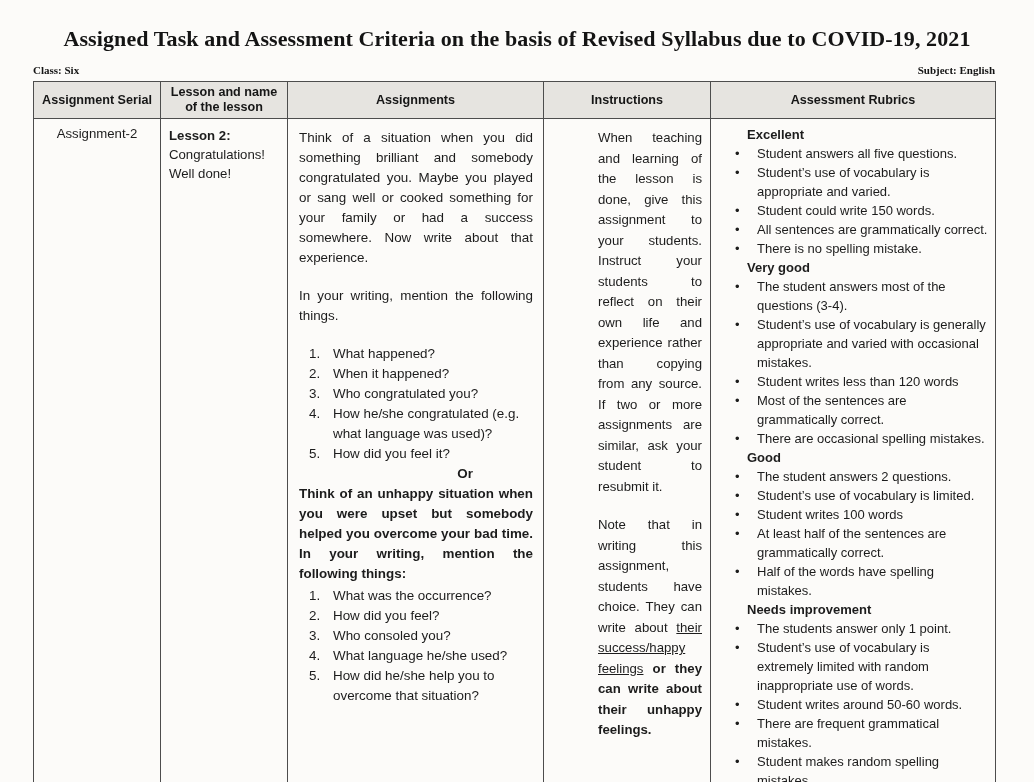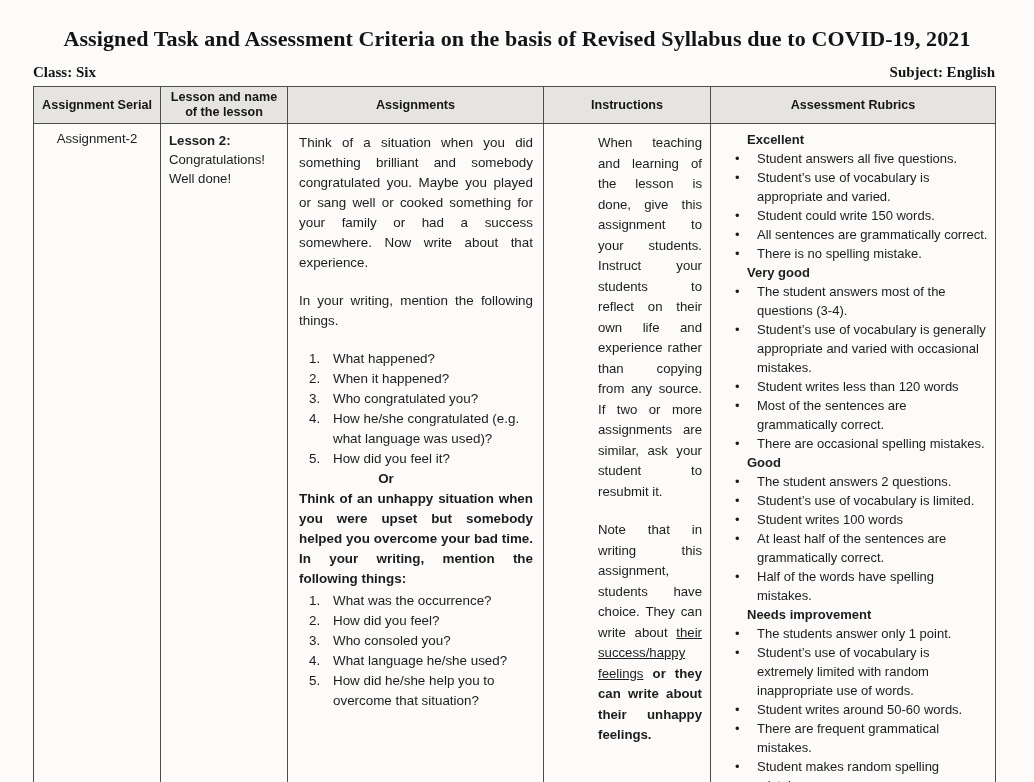--- a/index.html
+++ b/index.html
@@ -21,21 +21,21 @@
     letter-spacing:0.1px;
     margin-bottom:12px;
     color:#141414;
   }
   .meta-row{
     display:flex; justify-content:space-between; align-items:flex-end;
     width:962px; margin-bottom:5px;
   }
   .meta-label{
     font-family:"Liberation Serif", serif;
-    font-weight:700; font-size:15px; color:#141414;
+    font-weight:700; font-size:11px; color:#141414;
   }
   table.assessment{
     width:962px; border-collapse:collapse; table-layout:fixed;
     background:transparent;
   }
   table.assessment th, table.assessment td{
     border:1.4px solid var(--border);
     vertical-align:top;
   }
   table.assessment th{
@@ -57,21 +57,21 @@
   td.cell-assignments{padding:9px 10px 8px 11px; font-size:13.4px; line-height:20px;}
   td.cell-assignments p{text-align:justify; text-justify:inter-word;}
   .gap-after{margin-bottom:18px;}
   .gap-after-sm{margin-bottom:2px;font-weight:bold;}
   ol.steps{list-style:none; counter-reset:n; padding-left:34px; margin:0;}
   ol.steps li{position:relative;}
   ol.steps li::before{
     counter-increment:n; content:counter(n) ".";
     display:inline-block; width:24px; margin-left:-24px;
   }
-  .or-line{text-align:center; font-weight:700; padding-right:60px;}
+  .or-line{text-align:right; font-weight:700; padding-right:60px;}
 
   td.cell-instructions{padding:9px 8px 8px 10px; font-size:13.2px; line-height:20.5px;}
   td.cell-instructions p{text-align:justify; text-justify:inter-word;margin-left:44px;}
   .underline{text-decoration:underline;}
   .bold-run{font-weight:700;}
 
   td.cell-rubrics{padding:6px 6px 6px 9px; font-size:13px; line-height:19px;}
   .rubric-heading{font-weight:700;margin-left:27px;}
   ul.rubric-list{list-style:none; padding-left:37px; margin:0;}
   ul.rubric-list li{position:relative;}

